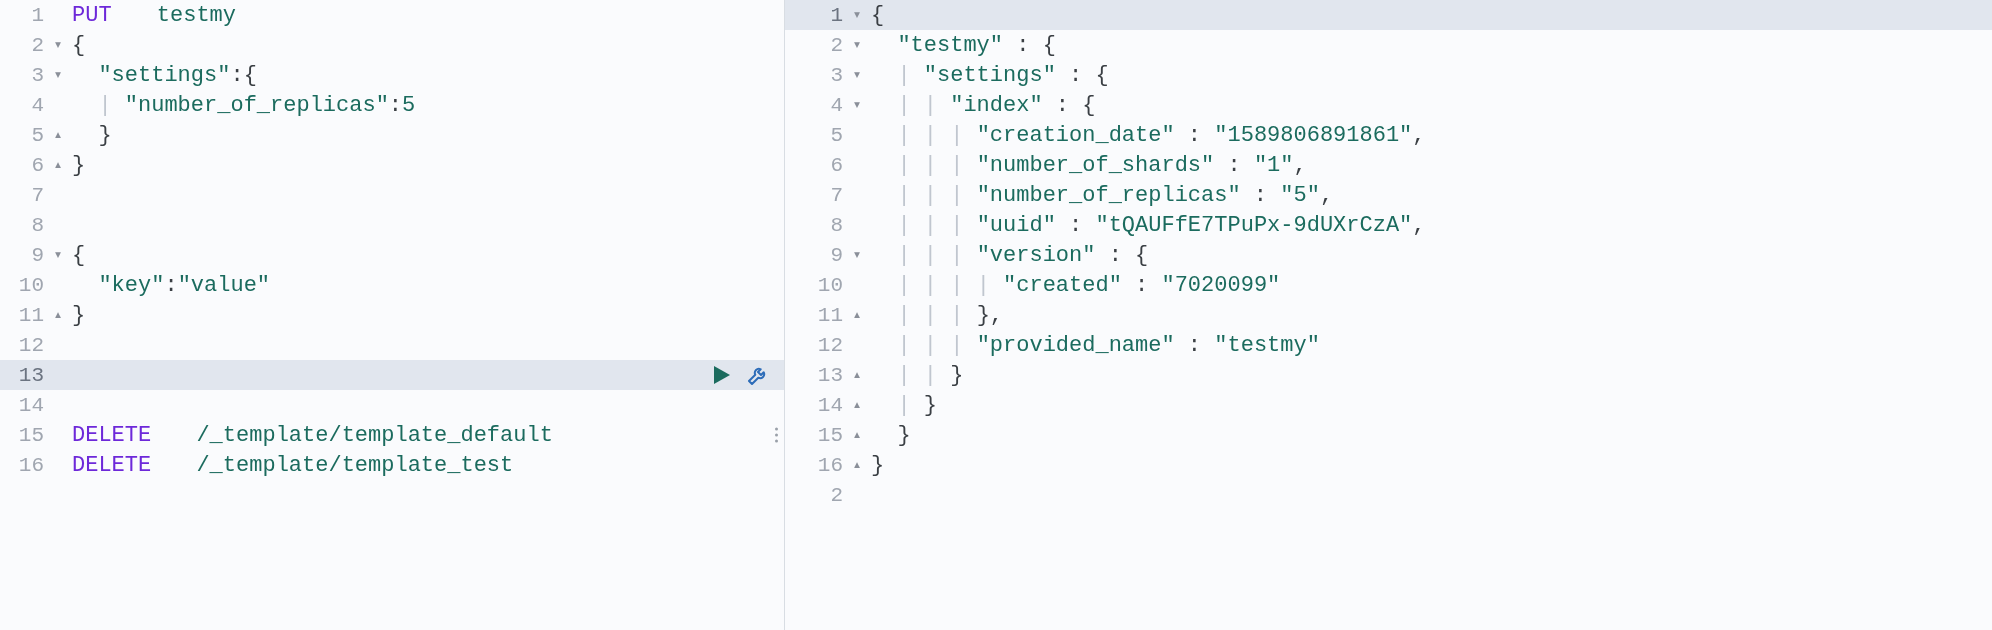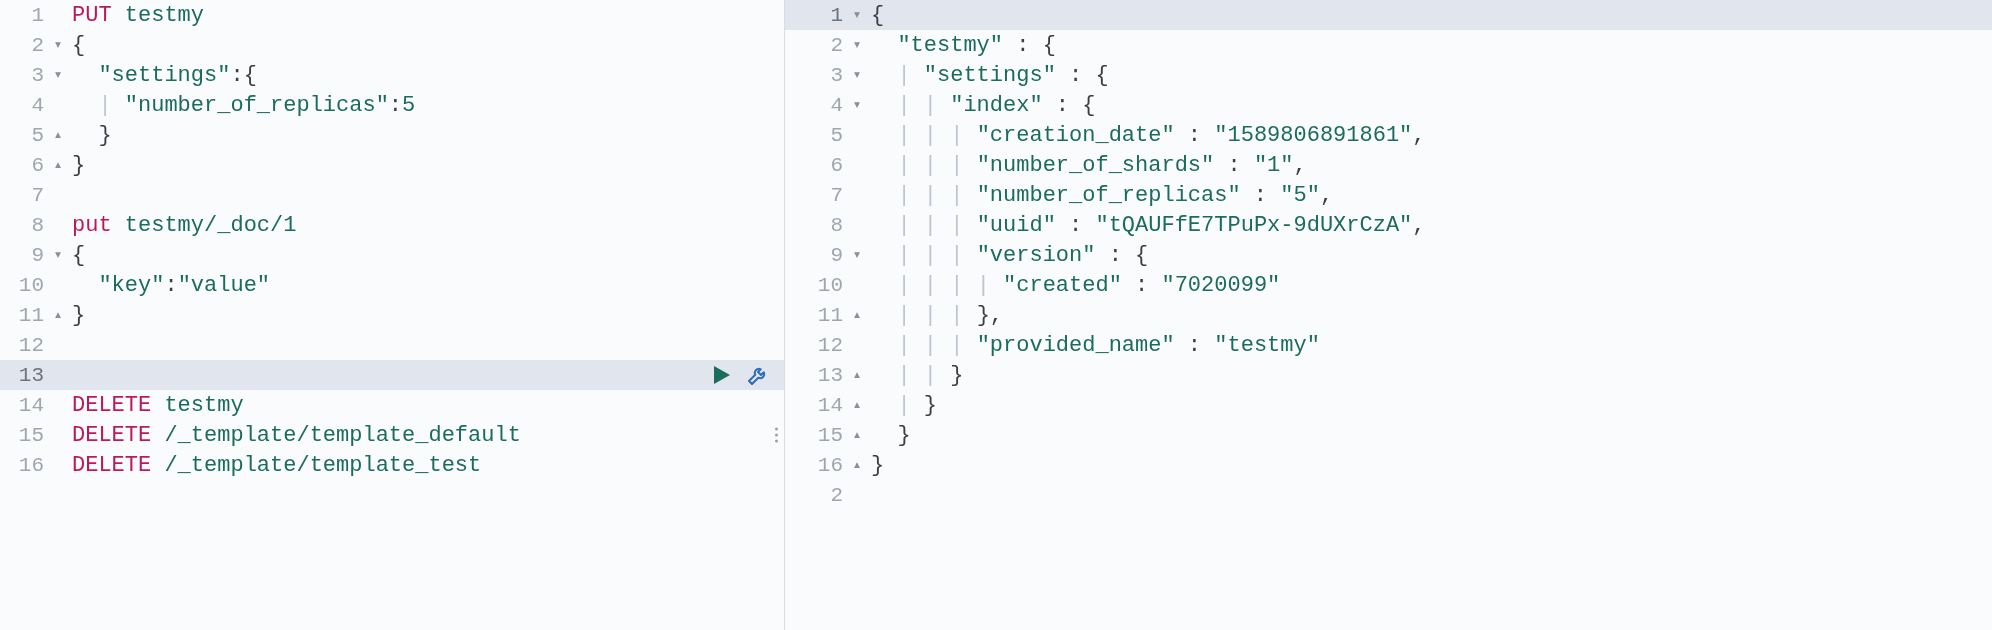--- a/index.html
+++ b/index.html
@@ -52,23 +52,23 @@
     line-height: 1;
   }
   .code {
     white-space: pre;
     padding-left: 6px;
     flex: 1;
     color: #1d2833;
   }
   .hl { background: #e1e6ee; }
   .hl .gutter { color: #6b7380; }
-  .method-put, .method-delete { color: #be185d; font-weight: 500; }
+  .method-put, .method-delete { color: #6d28d9; font-weight: 500; }
   .method-get { color: #b03060; font-weight: 500; }
-  .path { color: #1b6b5e; }
+  .path { color: #1b6b5e; margin-left: 32px; }
   .punc { color: #3a3f44; }
   .key { color: #1b6b5e; }
   .str { color: #1b6b5e; }
   .colon { color: #3a3f44; }
   .indent-guide { color: #c0c6cf; }
   .actions {
     position: absolute;
     right: 14px;
     display: flex;
     gap: 14px;
@@ -132,21 +132,20 @@
         <div class="code"><span class="punc">}</span></div>
       </div>
       <div class="line">
         <div class="gutter">7</div>
         <div class="fold"></div>
         <div class="code"><span> </span></div>
       </div>
       <div class="line">
         <div class="gutter">8</div>
         <div class="fold"></div>
-        <div class="code"><span class="method-put">put</span><span> </span><span class="path">testmy/_doc/1</span></div>
       </div>
       <div class="line">
         <div class="gutter">9</div>
         <div class="fold">▾</div>
         <div class="code"><span class="punc">{</span></div>
       </div>
       <div class="line">
         <div class="gutter">10</div>
         <div class="fold"></div>
         <div class="code"><span>  </span><span class="key">"key"</span><span class="colon">:</span><span class="str">"value"</span></div>
@@ -173,21 +172,20 @@
           <span class="wrench-icon">
             <svg width="24" height="24" viewBox="0 0 24 24" fill="none" stroke="#2d6cb8" stroke-width="2" stroke-linecap="round" stroke-linejoin="round">
               <path d="M14.7 6.3a4 4 0 0 0-5.4 5.4L3 18l3 3 6.3-6.3a4 4 0 0 0 5.4-5.4L15 12l-3-3 2.7-2.7z"></path>
             </svg>
           </span>
         </div>
       </div>
       <div class="line">
         <div class="gutter">14</div>
         <div class="fold"></div>
-        <div class="code"><span class="method-delete">DELETE</span><span> </span><span class="path">testmy</span></div>
       </div>
       <div class="line">
         <div class="gutter">15</div>
         <div class="fold"></div>
         <div class="code"><span class="method-delete">DELETE</span><span> </span><span class="path">/_template/template_default</span></div>
       </div>
       <div class="line">
         <div class="gutter">16</div>
         <div class="fold"></div>
         <div class="code"><span class="method-delete">DELETE</span><span> </span><span class="path">/_template/template_test</span></div>

